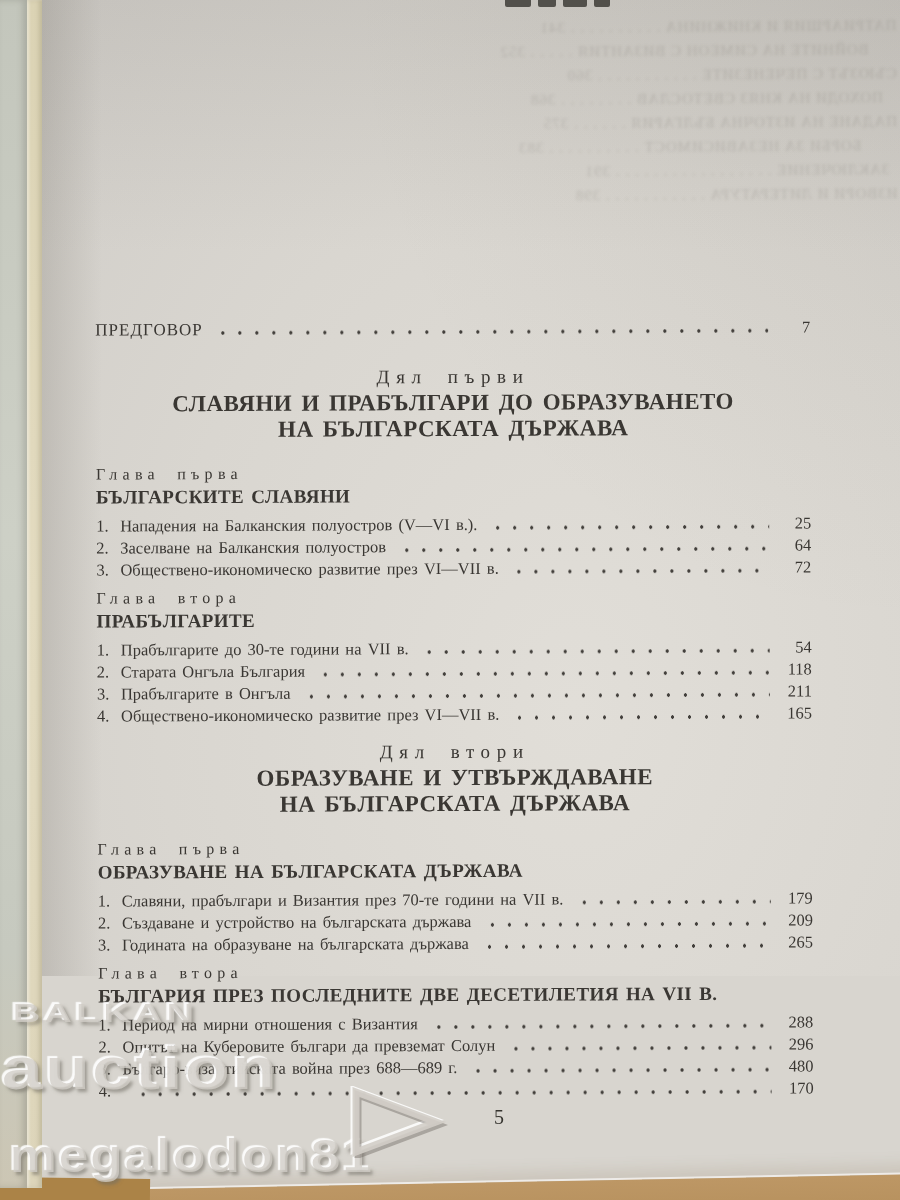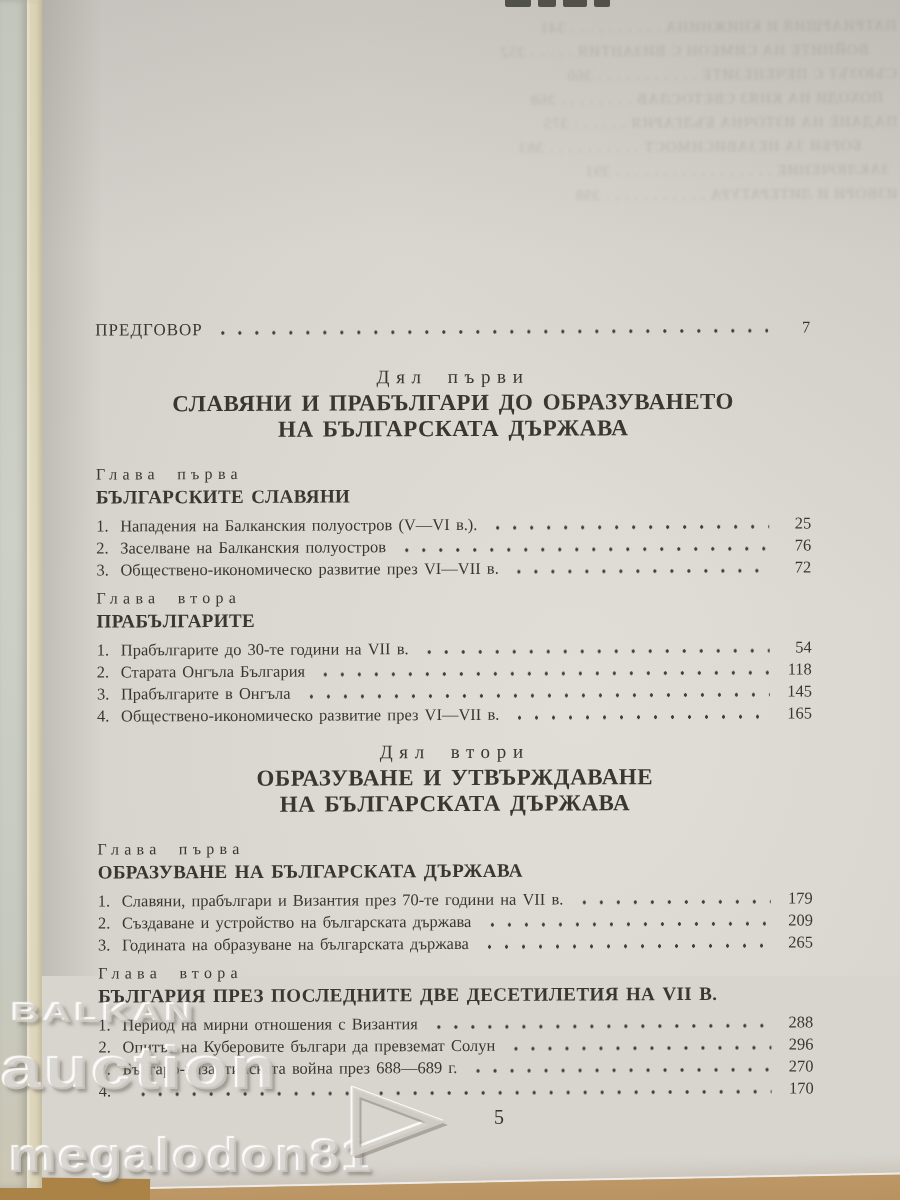--- a/index.html
+++ b/index.html
@@ -137,21 +137,21 @@
           <div class="row entry">
             <span class="enum">1.</span>
             <span class="etext">Нападения на Балканския полуостров (V—VI в.).</span>
             <span class="dots"></span>
             <span class="epage">25</span>
           </div>
           <div class="row entry">
             <span class="enum">2.</span>
             <span class="etext">Заселване на Балканския полуостров</span>
             <span class="dots"></span>
-            <span class="epage">76</span>
+            <span class="epage">64</span>
           </div>
           <div class="row entry">
             <span class="enum">3.</span>
             <span class="etext">Обществено-икономическо развитие през VI—VII в.</span>
             <span class="dots"></span>
             <span class="epage">72</span>
           </div>
         </div>
 
         <div class="chapter">
@@ -166,21 +166,21 @@
           <div class="row entry">
             <span class="enum">2.</span>
             <span class="etext">Старата Онгъла България</span>
             <span class="dots"></span>
             <span class="epage">118</span>
           </div>
           <div class="row entry">
             <span class="enum">3.</span>
             <span class="etext">Прабългарите в Онгъла</span>
             <span class="dots"></span>
-            <span class="epage">145</span>
+            <span class="epage">211</span>
           </div>
           <div class="row entry">
             <span class="enum">4.</span>
             <span class="etext">Обществено-икономическо развитие през VI—VII в.</span>
             <span class="dots"></span>
             <span class="epage">165</span>
           </div>
         </div>
       </div>
 
@@ -226,21 +226,21 @@
           <div class="row entry">
             <span class="enum">2.</span>
             <span class="etext">Опитът на Куберовите българи да превземат Солун</span>
             <span class="dots"></span>
             <span class="epage">296</span>
           </div>
           <div class="row entry">
             <span class="enum">3.</span>
             <span class="etext">Българо-византийската война през 688—689 г.</span>
             <span class="dots"></span>
-            <span class="epage">270</span>
+            <span class="epage">480</span>
           </div>
           <div class="row entry">
             <span class="enum">4.</span>
             <span class="dots"></span>
             <span class="epage">170</span>
           </div>
         </div>
       </div>
     </div>
 

